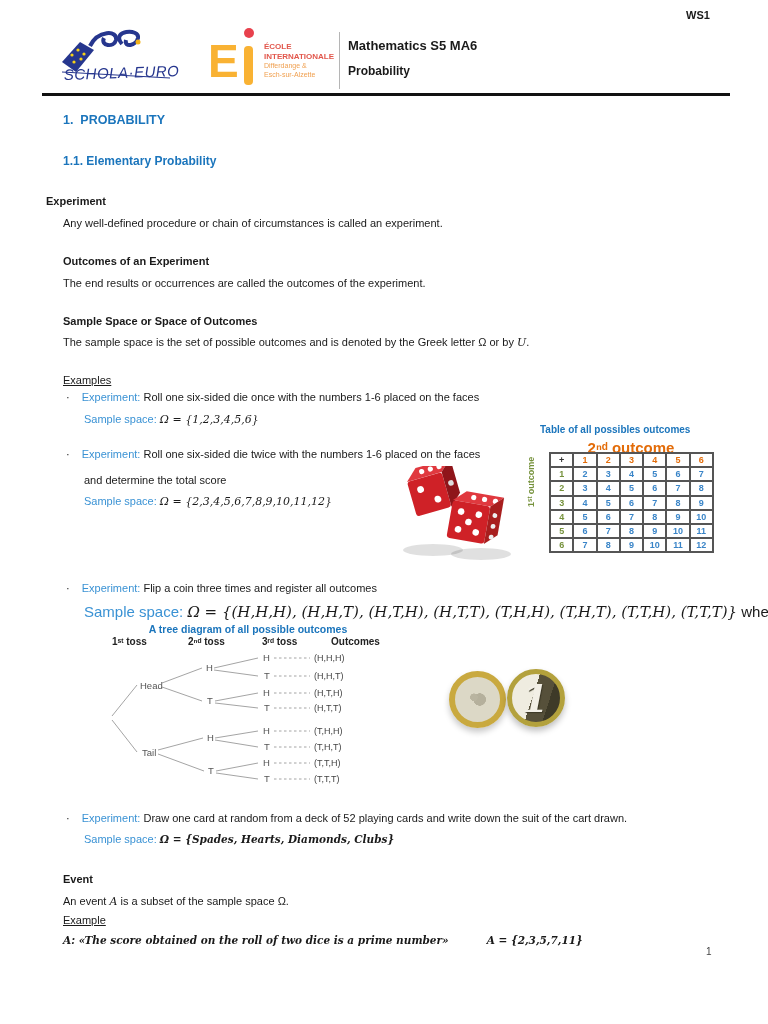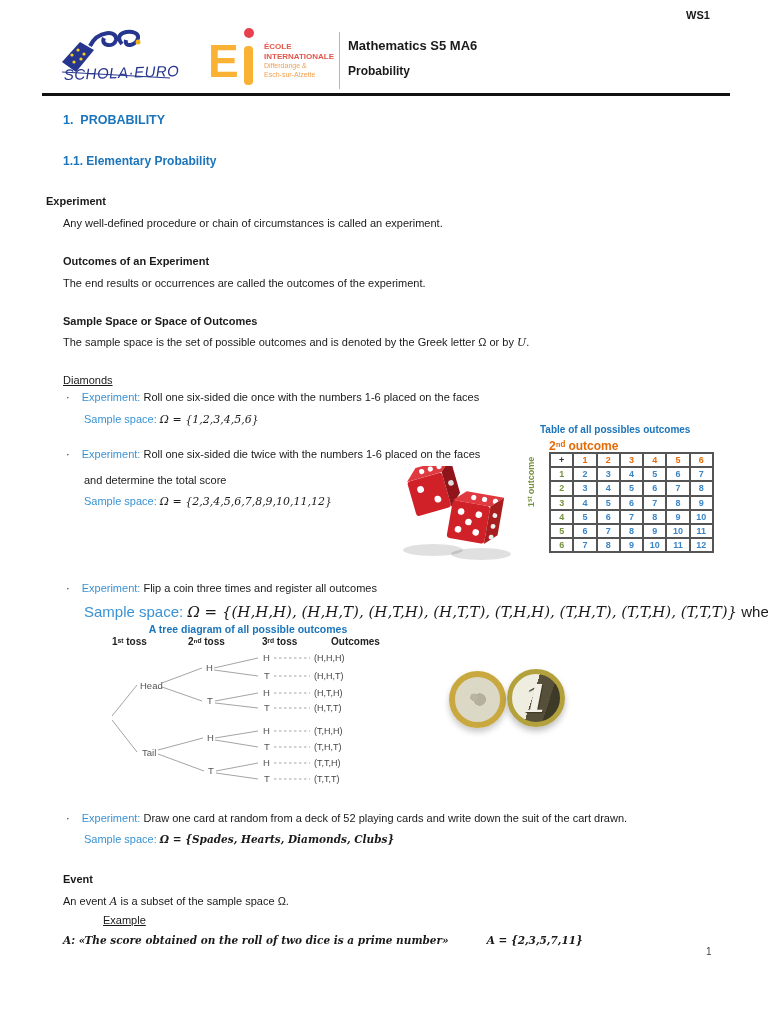--- a/index.html
+++ b/index.html
@@ -15,22 +15,22 @@
   .u { text-decoration:underline; }
   .math { font-family:"DejaVu Serif","Liberation Serif",serif; font-style:italic; }
   .math.bld { font-weight:bold; }
   .body-txt { font-size:11px; }
   .rule { position:absolute; left:42px; top:93px; width:688px; height:3px; background:#111; }
   .vsep { position:absolute; left:339px; top:32px; width:1px; height:57px; background:#b5b5b5; }
 
   
   .ot-title { position:absolute; left:540px; top:424px; width:184px; 
               font-size:10px; font-weight:bold; color:#1b75bc; }
-  .ot-colaxis { position:absolute; left:549px; top:439px; width:164px; text-align:left;
-                font-size:12px; font-weight:bold; color:#e36c09; }
+  .ot-colaxis { position:absolute; left:549px; top:439px; width:164px; text-align:center;
+                font-size:15px; font-weight:bold; color:#e36c09; }
   .ot-rowaxis { position:absolute; left:524px; top:495px; width:14px; font-size:9px; font-weight:bold;
                 color:#76923c; transform:rotate(-90deg); transform-origin:center; white-space:nowrap; text-align:center;}
   .ot-grid { position:absolute; left:549px; top:452px; width:165px;
              display:grid; grid-template-columns:repeat(7,1fr); border:1px solid #555; }
   .ot-cell { border:0.5px solid #555; height:14.2px; display:flex; align-items:center; justify-content:center;
              font-size:9px; font-weight:bold; background:#fff; }
   .ot-cell.corner { color:#333; }
   .ot-cell.colh { color:#e36c09; }
   .ot-cell.rowh { color:#76923c; }
   .ot-cell.val { color:#3a85c8; }
@@ -116,21 +116,21 @@
 
   <div class="abs b body-txt" style="left:46px; top:195px;">Experiment</div>
   <div class="abs body-txt" style="left:63px; top:217px;">Any well-defined procedure or chain of circumstances is called an experiment.</div>
 
   <div class="abs b body-txt" style="left:63px; top:255px;">Outcomes of an Experiment</div>
   <div class="abs body-txt" style="left:63px; top:277px;">The end results or occurrences are called the outcomes of the experiment.</div>
 
   <div class="abs b body-txt" style="left:63px; top:315px;">Sample Space or Space of Outcomes</div>
   <div class="abs body-txt" style="left:63px; top:336px;"><span>The sample space is the set of possible outcomes and is denoted by the Greek letter Ω or by </span><span class="math">U</span><span>.</span></div>
 
-  <div class="abs u body-txt" style="left:63px; top:374px;">Diamonds</div>
+  <div class="abs u body-txt" style="left:63px; top:374px;">Examples</div>
 
   <div class="abs body-txt" style="left:66px; top:391px;"><span>·</span><span style="margin-left:12px;" class="lbl">Experiment:</span> <span>Roll one six-sided die once with the numbers 1-6 placed on the faces</span></div>
   <div class="abs body-txt" style="left:84px; top:413px;"><span class="lbl">Sample space:</span> <span class="math" style="font-size:11px;">Ω = {1,2,3,4,5,6}</span></div>
 
   <div class="abs body-txt" style="left:66px; top:448px;"><span>·</span><span style="margin-left:12px;" class="lbl">Experiment:</span> <span>Roll one six-sided die twice with the numbers 1-6 placed on the faces</span></div>
   <div class="abs body-txt" style="left:84px; top:474px;">and determine the total score</div>
   <div class="abs body-txt" style="left:84px; top:495px;"><span class="lbl">Sample space:</span> <span class="math" style="font-size:11px;">Ω = {2,3,4,5,6,7,8,9,10,11,12}</span></div>
 
   <svg class="abs" style="left:393px; top:466px;" width="126" height="95" viewBox="0 0 126 95">
     <ellipse cx="40" cy="84" rx="30" ry="6" fill="#000" opacity="0.12"></ellipse>
@@ -286,18 +286,18 @@
   <div class="coin coin-1"></div>
   <div class="coin coin-2">
     <span class="face-val">1</span>
   </div>
 
   <div class="abs body-txt" style="left:66px; top:812px;"><span>·</span><span style="margin-left:12px;" class="lbl">Experiment:</span> <span>Draw one card at random from a deck of 52 playing cards and write down the suit of the cart drawn.</span></div>
   <div class="abs body-txt" style="left:84px; top:833px;"><span class="lbl">Sample space:</span> <span class="math bld" style="font-size:10.5px;">Ω = {Spades, Hearts, Diamonds, Clubs}</span></div>
 
   <div class="abs b body-txt" style="left:63px; top:873px;">Event</div>
   <div class="abs body-txt" style="left:63px; top:895px;"><span>An event</span> <span class="math">A</span> <span>is a subset of the sample space Ω.</span></div>
-  <div class="abs u body-txt" style="left:63px; top:914px;margin-left:40px;">Example</div>
+  <div class="abs u body-txt" style="left:63px; top:914px;">Example</div>
   <div class="abs" style="left:63px; top:934px; font-size:10.5px;"><span class="math bld">A: «The score obtained on the roll of two dice is a prime number»</span><span class="math bld" style="margin-left:38px;">A = {2,3,5,7,11}</span></div>
 
   <div class="pgnum">1</div>
 
 </div>
 
 </body></html>

